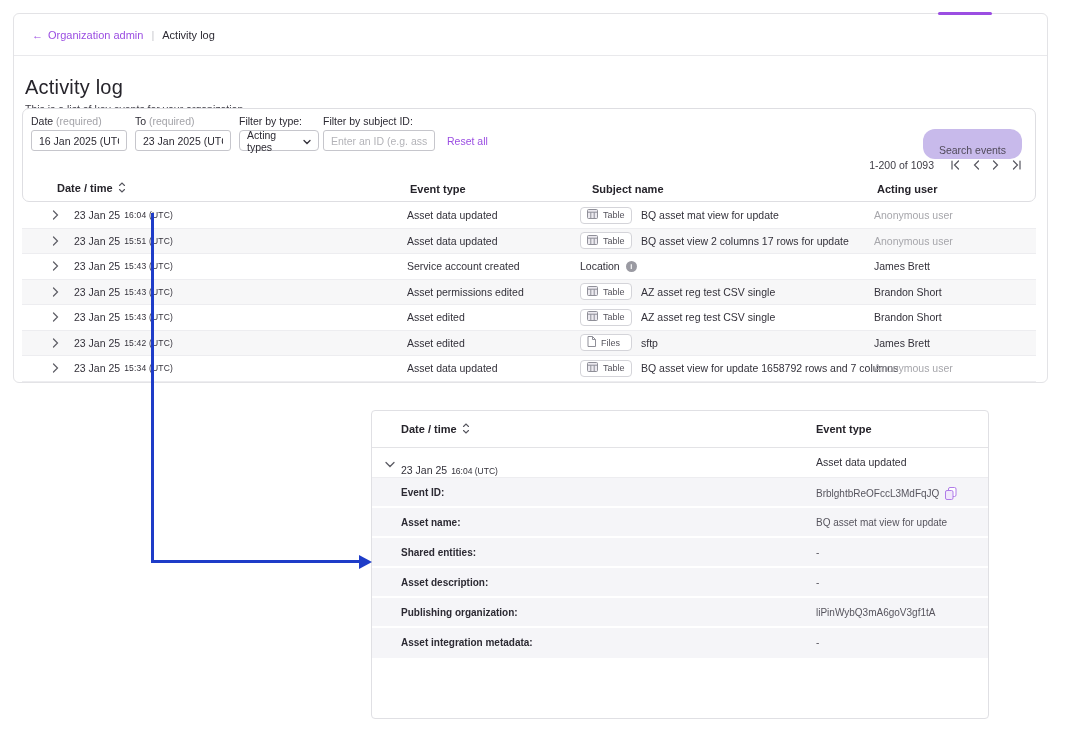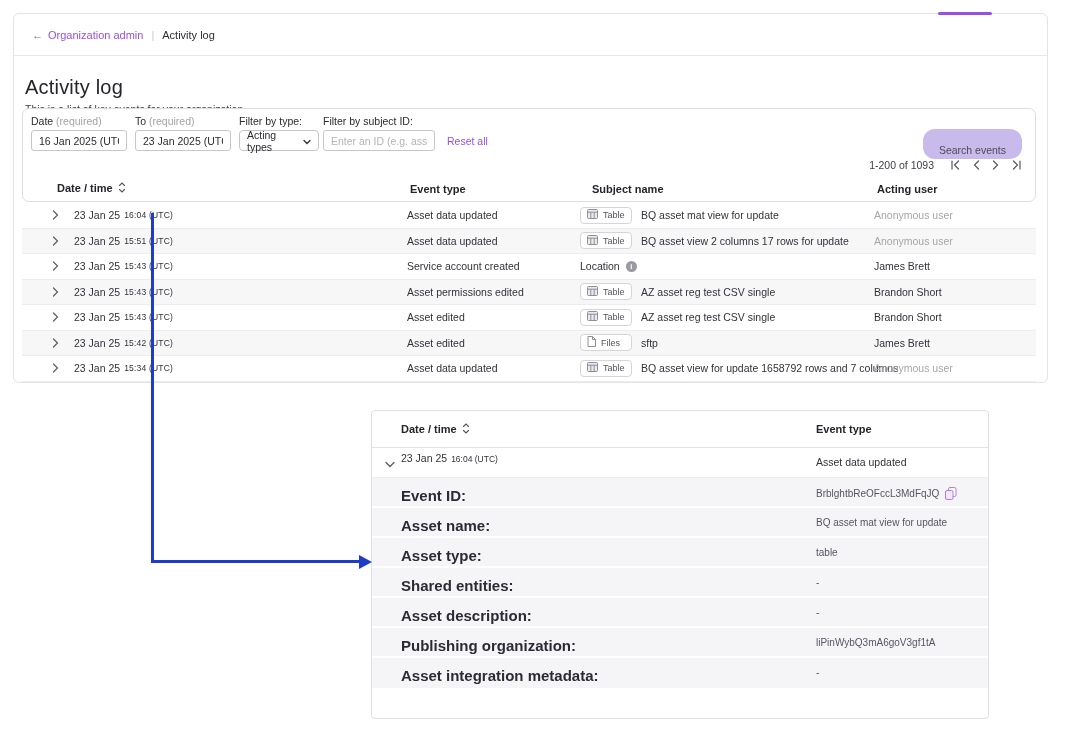--- a/index.html
+++ b/index.html
@@ -62,27 +62,27 @@
   .info-ic { display:inline-flex; align-items:center; justify-content:center; width:11px; height:11px;
     border-radius:50%; background:#9a9aa2; color:#fff; font-size:7.5px; font-weight:700; margin-left:6px; }
 
   
   .detail-panel { position:absolute; left:371px; top:410px; width:618px; height:309px;
     background:#fff; border:1px solid #e0e0e4; border-radius:4px; }
   .d-head { position:relative; height:37px; border-bottom:1px solid #e3e3e6; }
   .d-head .th { position:absolute; top:12px; font-size:11px; font-weight:700; color:#26242b; }
   .d-daterow { position:relative; height:30px; border-bottom:1px solid #ededf0; font-size:10.5px; color:#33313a; }
   .d-daterow .dchev { position:absolute; left:13px; top:10px; }
-  .d-daterow .ddate { position:absolute; left:29px; top:4px;text-align:right; }
+  .d-daterow .ddate { position:absolute; left:29px; top:16px;text-align:right; }
   .d-daterow .ddate .time { font-size:8.5px; margin-left:4px; }
   .d-daterow .devent { position:absolute; left:444px; top:8px; }
   .d-fields { position:relative; }
   .d-frow { position:relative; height:30px; background:#f5f5f8; border-bottom:2px solid #fff; }
   .d-frow:last-child { border-bottom:none; }
-  .d-frow .flabel { position:absolute; left:29px; top:9px; font-size:15px; font-weight:700; color:#2c2a33; }
+  .d-frow .flabel { position:absolute; left:29px; top:9px; font-size:10px; font-weight:700; color:#2c2a33; }
   .d-frow .fvalue { position:absolute; left:444px; top:9px; font-size:10px; color:#57555e;
     display:flex; align-items:center; gap:6px; }
   .copy-ic { display:inline-flex; cursor:pointer; }
 
   
   .arrow-v { position:absolute; left:151px; top:213px; width:3px; height:350px; background:#1e3cc8; }
   .arrow-h { position:absolute; left:151px; top:560px; width:209px; height:3px; background:#1e3cc8; }
   .arrow-head { position:absolute; left:359px; top:554.5px; width:0; height:0;
     border-left:13px solid #1e3cc8; border-top:7px solid transparent; border-bottom:7px solid transparent; }
 </style>
@@ -334,24 +334,20 @@
                 <rect x="3.5" y="0.5" width="7.5" height="9" rx="1.5" fill="#fff" stroke="#b07ce8"></rect>
                 <rect x="0.5" y="3.5" width="7.5" height="9" rx="1.5" fill="#f1e8fb" stroke="#b07ce8"></rect>
               </svg>
             </span></span>
         </div>
         <div class="d-frow">
           <span class="flabel">Asset name:</span>
           <span class="fvalue">BQ asset mat view for update</span>
         </div>
         <div class="d-frow">
-          <span class="flabel">Asset type:</span>
-          <span class="fvalue">table</span>
-        </div>
-        <div class="d-frow">
           <span class="flabel">Shared entities:</span>
           <span class="fvalue">-</span>
         </div>
         <div class="d-frow">
           <span class="flabel">Asset description:</span>
           <span class="fvalue">-</span>
         </div>
         <div class="d-frow">
           <span class="flabel">Publishing organization:</span>
           <span class="fvalue">liPinWybQ3mA6goV3gf1tA</span>

